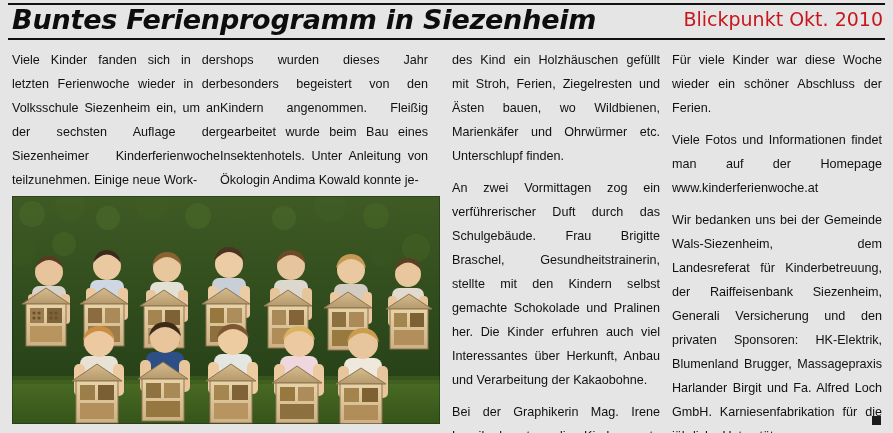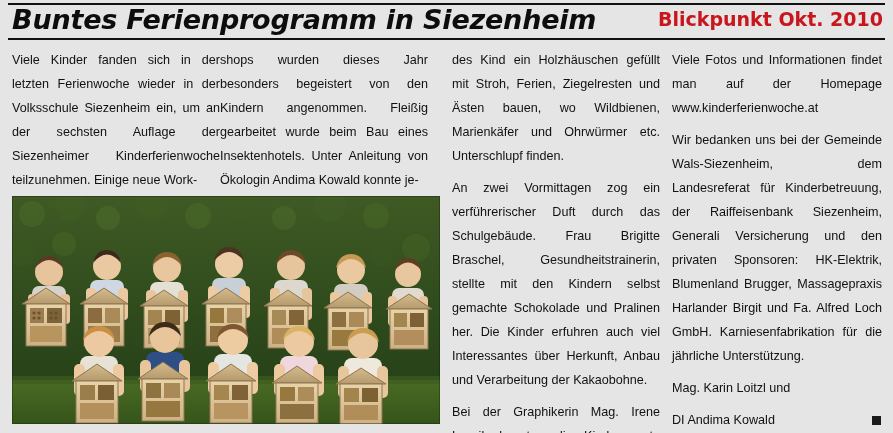--- a/index.html
+++ b/index.html
@@ -52,21 +52,21 @@
     letter-spacing: -0.2px;
     color: #0d0d0d;
     white-space: nowrap;
     font-style: italic;
   }
   .issue-tag {
     position: absolute;
     right: 10px;
     top: 8px;
     font-family: "DejaVu Sans", sans-serif;
-    font-weight: bold;
+    font-weight: normal;
     font-size: 19px;
     color: #c9161d;
     white-space: nowrap;
   }
   
   .col {
     position: absolute;
     top: 48px;
     font-family: "Liberation Sans", sans-serif;
     font-size: 12.6px;
@@ -134,20 +134,21 @@
     <p>shops wurden dieses Jahr besonders begeistert von den Kindern angenommen. Fleißig gearbeitet wurde beim Bau eines Insektenhotels. Unter Anleitung von Ökologin Andima Kowald konnte je-</p>
   </div>
 
   <div class="col" id="col3">
     <p>des Kind ein Holzhäuschen gefüllt mit Stroh, Ferien, Ziegelresten und Ästen bauen, wo Wildbienen, Marienkäfer und Ohrwürmer etc. Unterschlupf finden.</p>
     <p>An zwei Vormittagen zog ein verführerischer Duft durch das Schulgebäude. Frau Brigitte Braschel, Gesundheitstrainerin, stellte mit den Kindern selbst gemachte Schokolade und Pralinen her. Die Kinder erfuhren auch viel Interessantes über Herkunft, Anbau und Verarbeitung der Kakaobohne.</p>
     <p>Bei der Graphikerin Mag. Irene Lovcik konnten die Kinder erste Erfahrungen im Comic-Zeichnen sammeln, etwa wie man Emotionen über die Gesichter ausdrückt.</p>
   </div>
 
   <div class="col" id="col4">
+    <p>Für viele Kinder war diese Woche wieder ein schöner Abschluss der Ferien.</p>
     <p>Viele Fotos und Informationen findet man auf der Homepage www.kinderferienwoche.at</p>
     <p>Wir bedanken uns bei der Gemeinde Wals-Siezenheim, dem Landesreferat für Kinderbetreuung, der Raiffeisenbank Siezenheim, Generali Versicherung und den privaten Sponsoren: HK-Elektrik, Blumenland Brugger, Massagepraxis Harlander Birgit und Fa. Alfred Loch GmbH. Karniesenfabrikation für die jährliche Unterstützung.</p>
     <p>Mag. Karin Loitzl und</p>
     <p>DI Andima Kowald</p>
   </div>
 
   <div class="photo">
     <svg width="428" height="228" viewBox="0 0 428 228" xmlns="http://www.w3.org/2000/svg">
       <defs>
         <linearGradient id="hedge" x1="0" y1="0" x2="0" y2="1">

